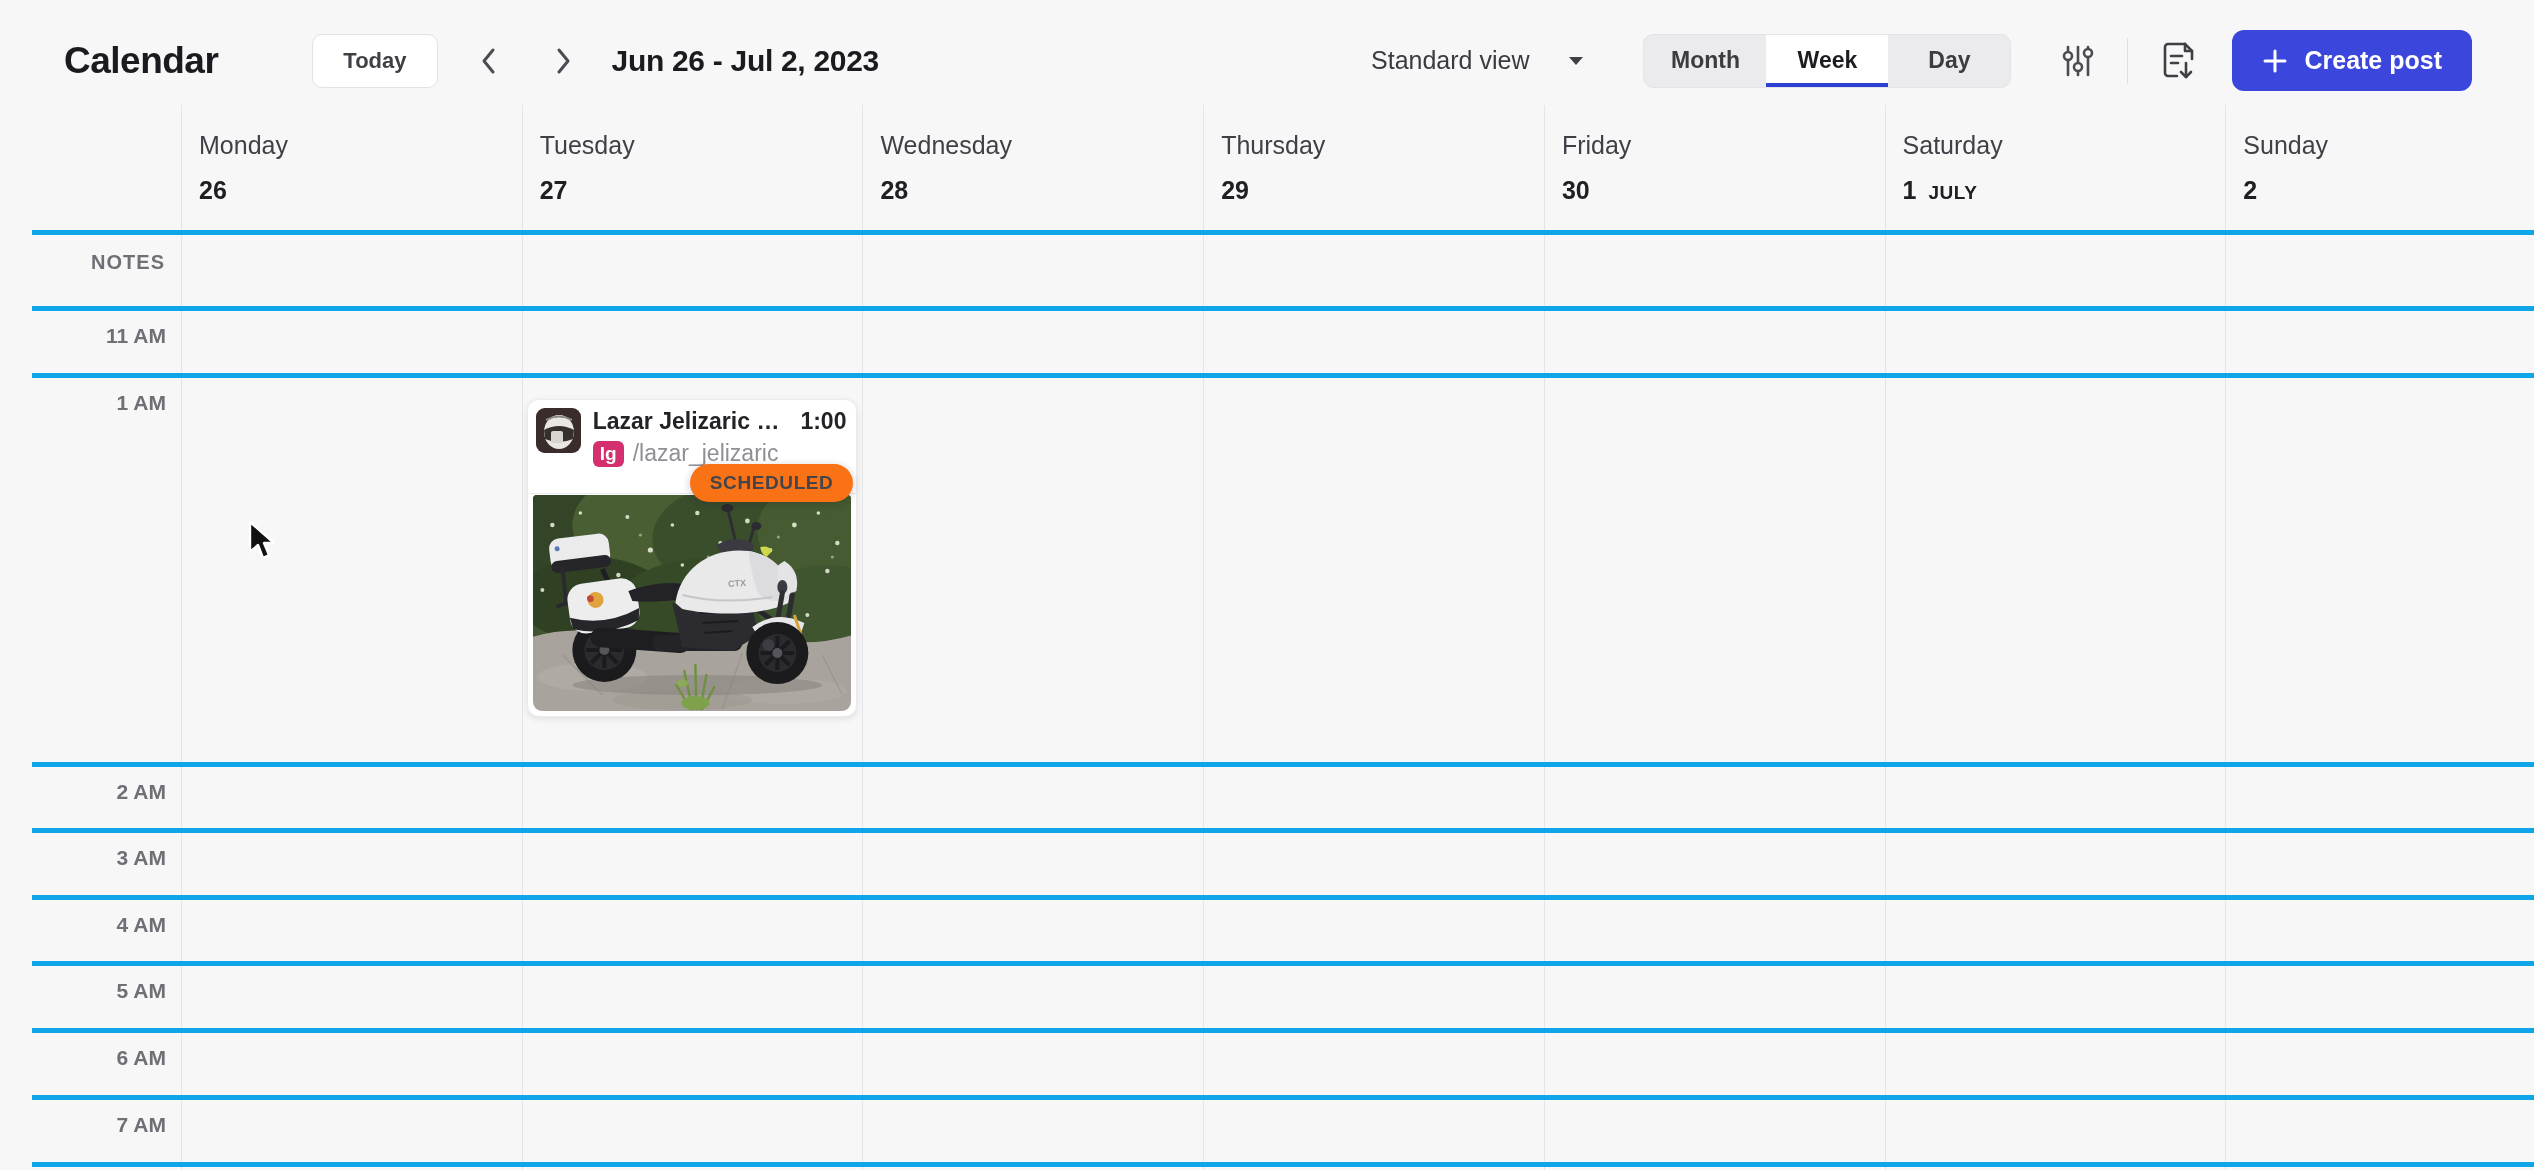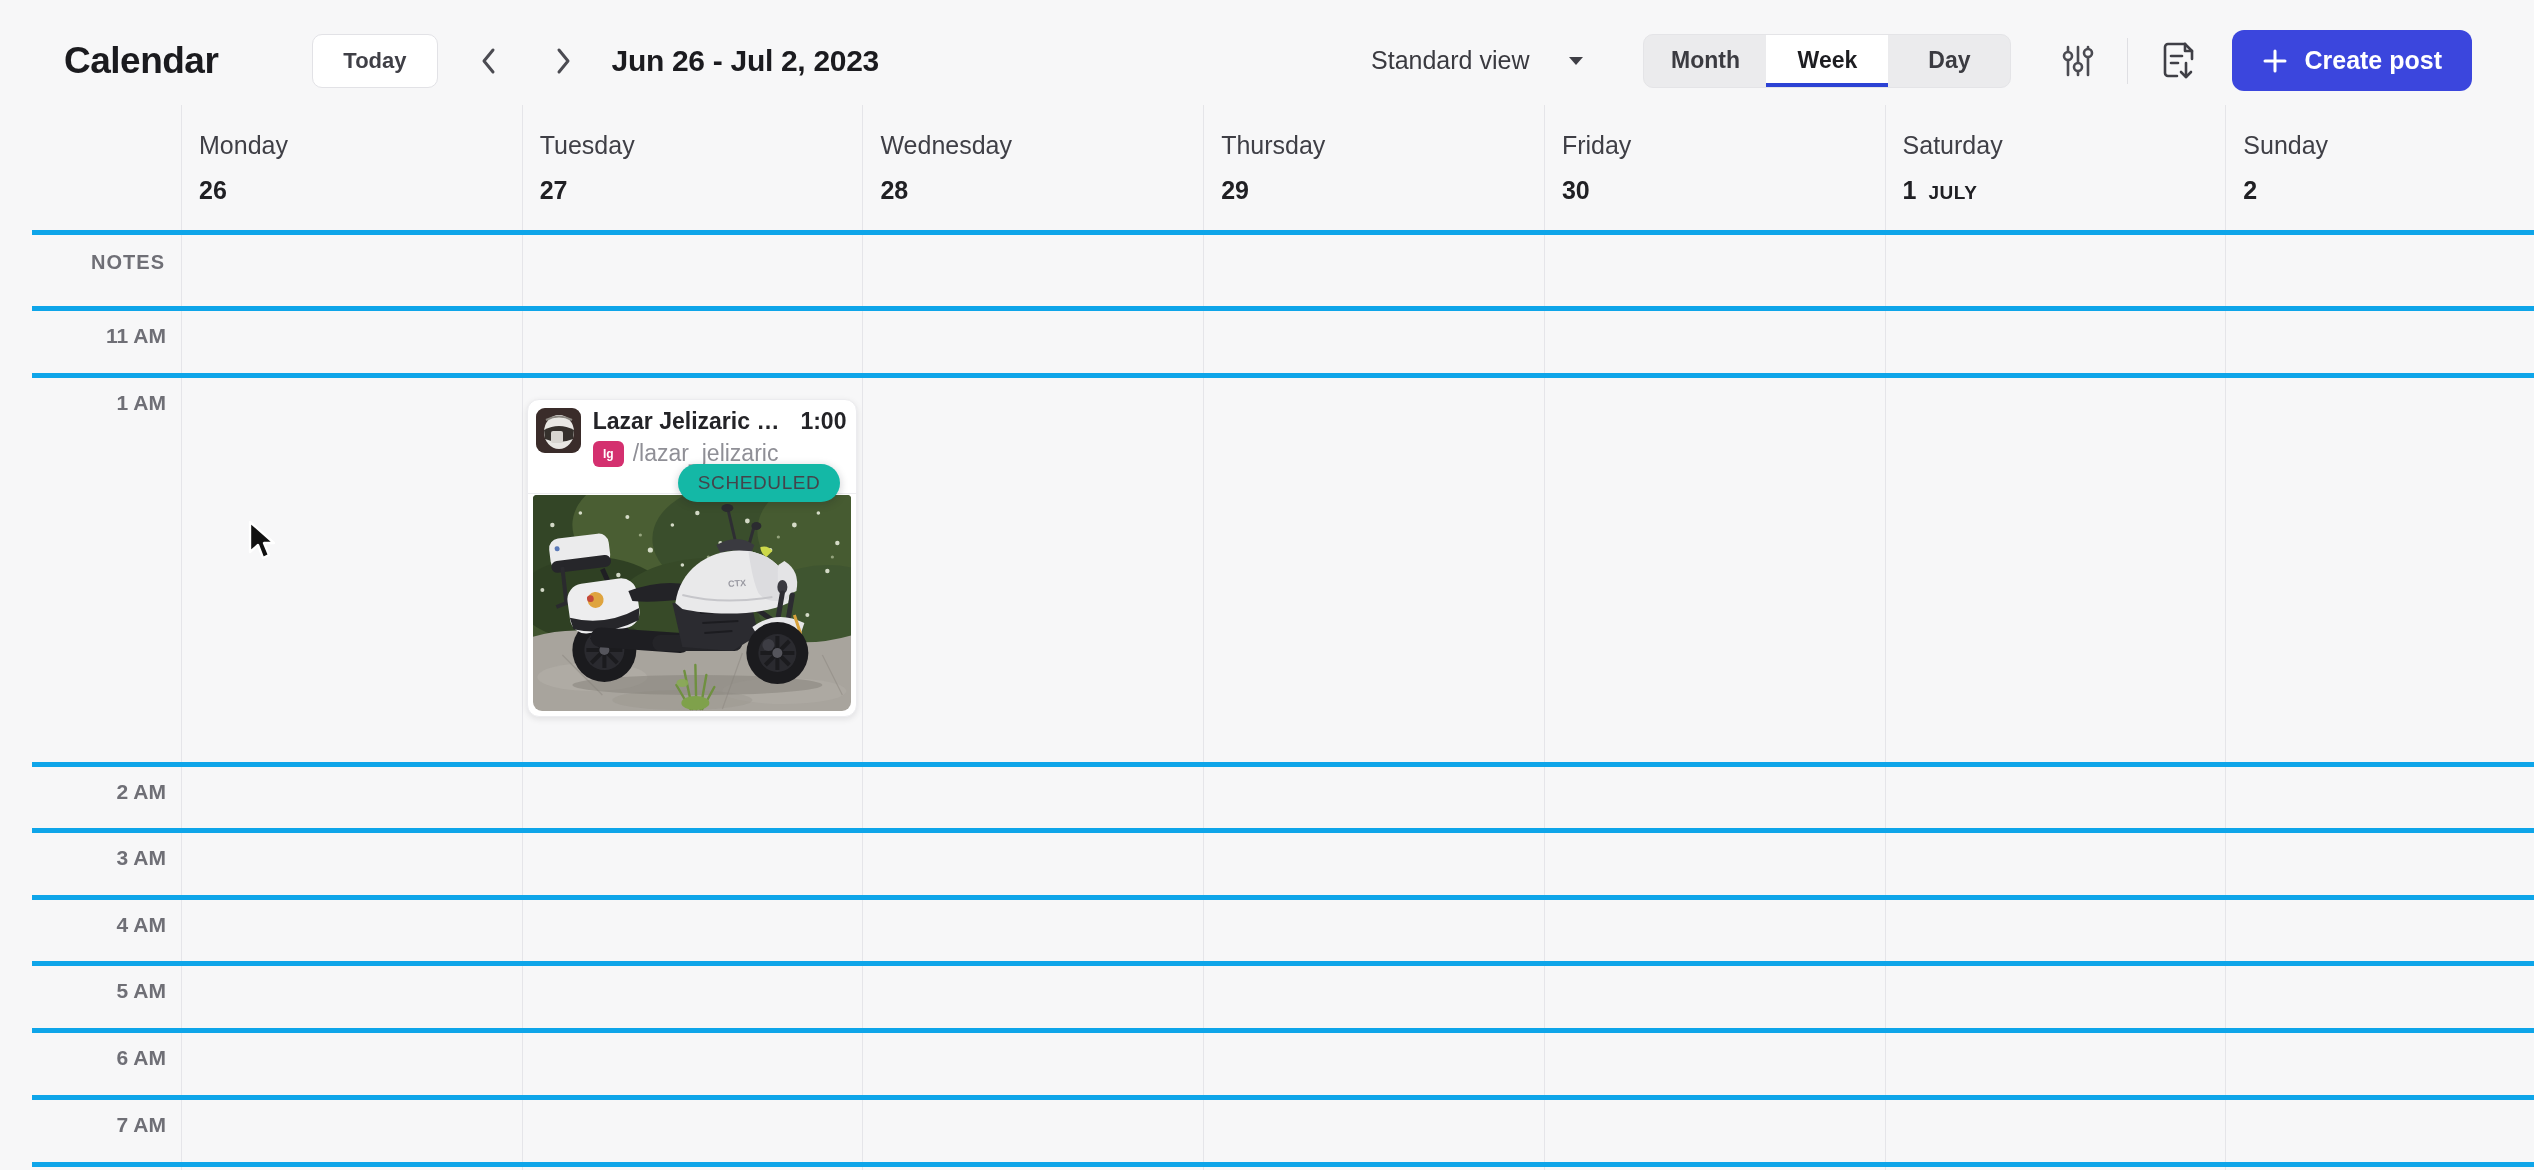--- a/index.html
+++ b/index.html
@@ -63,25 +63,25 @@
     border:1px solid #ececef; border-radius:12px; box-shadow:0 2px 6px rgba(20,20,30,0.10); cursor:pointer; }
   .post-head { display:flex; padding:8px 10px 0 8px; }
   .post-avatar { width:45px; height:45px; flex:none; border-radius:9px; overflow:hidden; }
   .post-meta { flex:1; min-width:0; margin-left:12px; }
   .post-line1 { display:flex; align-items:baseline; }
   .post-title { flex:1; min-width:0; font-size:23px; font-weight:700; color:#232327; white-space:nowrap;
     overflow:hidden; text-overflow:ellipsis; }
   .post-time { margin-left:10px; font-size:23px; font-weight:700; color:#232327; }
   .post-line2 { display:flex; align-items:center; margin-top:5px; }
   .ig-badge { display:inline-flex; align-items:center; justify-content:center; min-width:31px; height:26px;
-    padding:0 6px; background:#d4306f; border-radius:6px; color:#ffffff; font-size:12px; font-weight:700; }
+    padding:0 6px; background:#d4306f; border-radius:6px; color:#ffffff; font-size:19px; font-weight:700; }
   .post-handle { margin-left:9px; font-size:23px; color:#8f8f96; white-space:nowrap; overflow:hidden; text-overflow:ellipsis; }
   .post-divider { height:1px; background:#ececef; margin-top:26px; }
-  .status-pill { position:absolute; top:64px; right:16px; background:#14b8a6; border-radius:999px; padding:8px 20px;
-    box-shadow:0 2px 8px rgba(20,20,30,0.22); font-size:19px; font-weight:400; color:#44444b; letter-spacing:0.6px; z-index:3; }
+  .status-pill { position:absolute; top:64px; right:3px; background:#f97316; border-radius:999px; padding:8px 20px;
+    box-shadow:0 2px 8px rgba(20,20,30,0.22); font-size:19px; font-weight:700; color:#44444b; letter-spacing:0.6px; z-index:3; }
   .post-image { position:absolute; left:5px; right:5px; bottom:5px; height:216px; border-radius:4px 4px 9px 9px;
     overflow:hidden; }
   .post-image svg { display:block; width:100%; height:100%; }
 
   .cursor { position:absolute; left:246px; top:520px; z-index:10; pointer-events:none; }
 </style>
 </head>
 <body>
 
 <div class="app">

